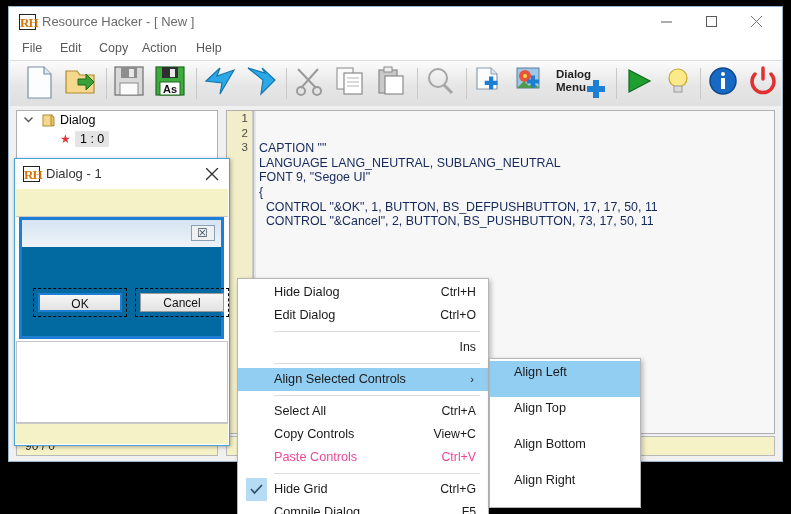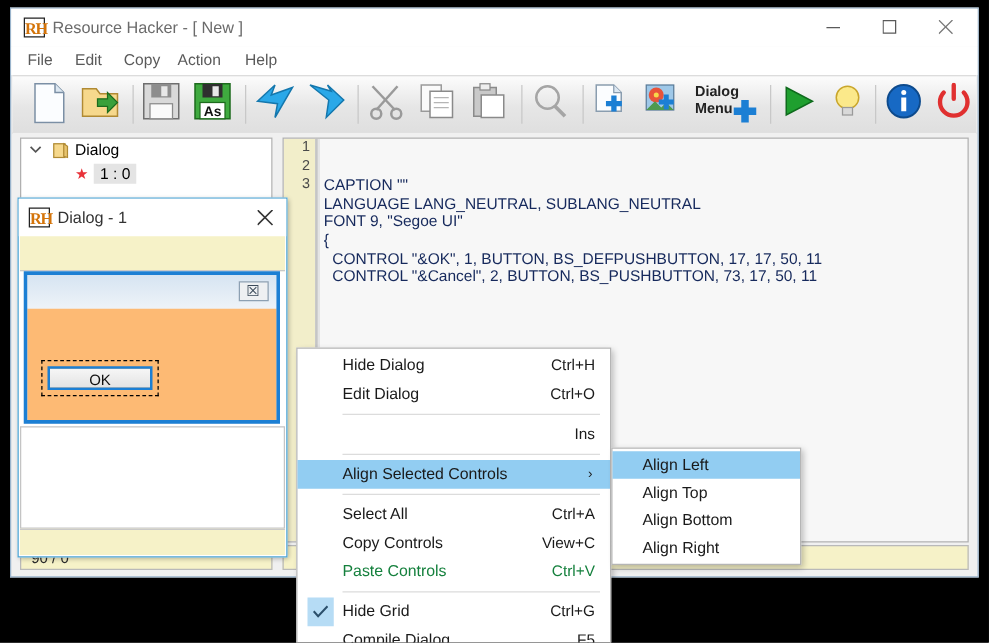--- a/index.html
+++ b/index.html
@@ -72,49 +72,49 @@
   .child-close svg{position:absolute;left:11px;top:9px;}
   .child-yellow{position:absolute;left:1px;right:1px;top:30px;height:27px;background:#f6f2c8;
                 border-bottom:1px solid #c9c9c9;}
   .dlgframe{position:absolute;left:4px;top:58px;width:205px;height:122px;
             border:3px solid #1c7fd4;box-sizing:border-box;background:#f0f0f0;}
   .dlgcap{position:absolute;left:0;right:0;top:0;height:27px;
           background:linear-gradient(#d6e4f2,#eef3f8);}
   .dlgclose{position:absolute;right:6px;top:5px;width:24px;height:16px;background:#eef0f2;
             border:1px solid #8ca0b3;box-sizing:border-box;}
   .dlgclose span{position:absolute;left:5px;top:0px;font-size:12px;color:#3b4a5a;line-height:14px;}
-  .dlgbody{position:absolute;left:0;right:0;top:27px;bottom:0;background:#fdba74;}
+  .dlgbody{position:absolute;left:0;right:0;top:27px;bottom:0;background:#0369a1;}
   .selbox{position:absolute;border:1px dashed #000;box-sizing:border-box;}
   .btn{position:absolute;box-sizing:border-box;font-size:12px;color:#111;text-align:center;
        line-height:19px;background:linear-gradient(#f6f6f6,#e3e3e3);}
   .btn.def{border:2px solid #1c7fd4;}
   .btn.norm{border:1px solid #9a9a9a;}
   .child-white{position:absolute;left:1px;right:1px;top:182px;bottom:22px;background:#fff;
                border:1px solid #c4c4c4;box-sizing:border-box;}
   .child-sb{position:absolute;left:1px;right:1px;bottom:1px;height:20px;background:#f6f2c8;
             border-top:1px solid #c9c9c9;}
 
   
   .ctxmenu{position:absolute;left:237px;top:278px;width:252px;background:#fff;
            border:1px solid #b5b5b5;box-sizing:border-box;box-shadow:2px 2px 5px rgba(0,0,0,.25);
            padding:2px 0;}
   .ctxitem{position:relative;height:23px;font-size:12.7px;color:#1a1a1a;line-height:23px;}
   .ctxitem.sel{background:#92cdf2;}
-  .ctxitem.disabled{color:#15803d;}
+  .ctxitem.disabled{color:#ec4899;}
   .ctxitem .lbl{position:absolute;left:36px;top:0;}
   .ctxitem .acc{position:absolute;right:12px;top:0;font-size:12.3px;}
   .ctxitem .arrow{position:absolute;right:14px;top:0;font-size:11px;}
   .ctxitem .chk{position:absolute;left:8px;top:0;width:21px;height:23px;background:#b6dcf5;}
   .ctxitem .chk svg{position:absolute;left:4px;top:6px;}
   .ctxsep{height:1px;background:#dcdcdc;margin:4px 8px 4px 36px;}
 
   .submenu{position:absolute;left:489px;top:358px;width:152px;background:#fff;
            border:1px solid #b5b5b5;box-sizing:border-box;box-shadow:2px 2px 5px rgba(0,0,0,.25);
            padding:2px 0;}
-  .subitem{position:relative;height:22px;font-size:12.7px;color:#1a1a1a;line-height:22px;}
+  .subitem{position:relative;height:36px;font-size:12.7px;color:#1a1a1a;line-height:22px;}
   .subitem.sel{background:#92cdf2;}
   .subitem .lbl{position:absolute;left:24px;top:0;}
 </style>
 </head>
 <body>
 
 <div id="root">
 
   <div class="window">
 
@@ -337,20 +337,23 @@
     <div class="dlgframe">
       <div class="dlgcap">
         <div class="dlgclose">
           <span>☒</span>
         </div>
       </div>
       <div class="dlgbody">
         <div class="selbox" style="left:11px;top:41px;width:94px;height:29px;">
           <div class="btn def" style="left:4px;top:4px;width:84px;height:19px;">OK</div>
         </div>
+        <div class="selbox" style="left:113px;top:41px;width:94px;height:29px;">
+          <div class="btn norm" style="left:4px;top:4px;width:84px;height:19px;">Cancel</div>
+        </div>
       </div>
     </div>
 
     <div class="child-white"></div>
     <div class="child-sb"></div>
   </div>
 
   <div class="ctxmenu">
     <div class="ctxitem">
       <span class="lbl">Hide Dialog</span>

